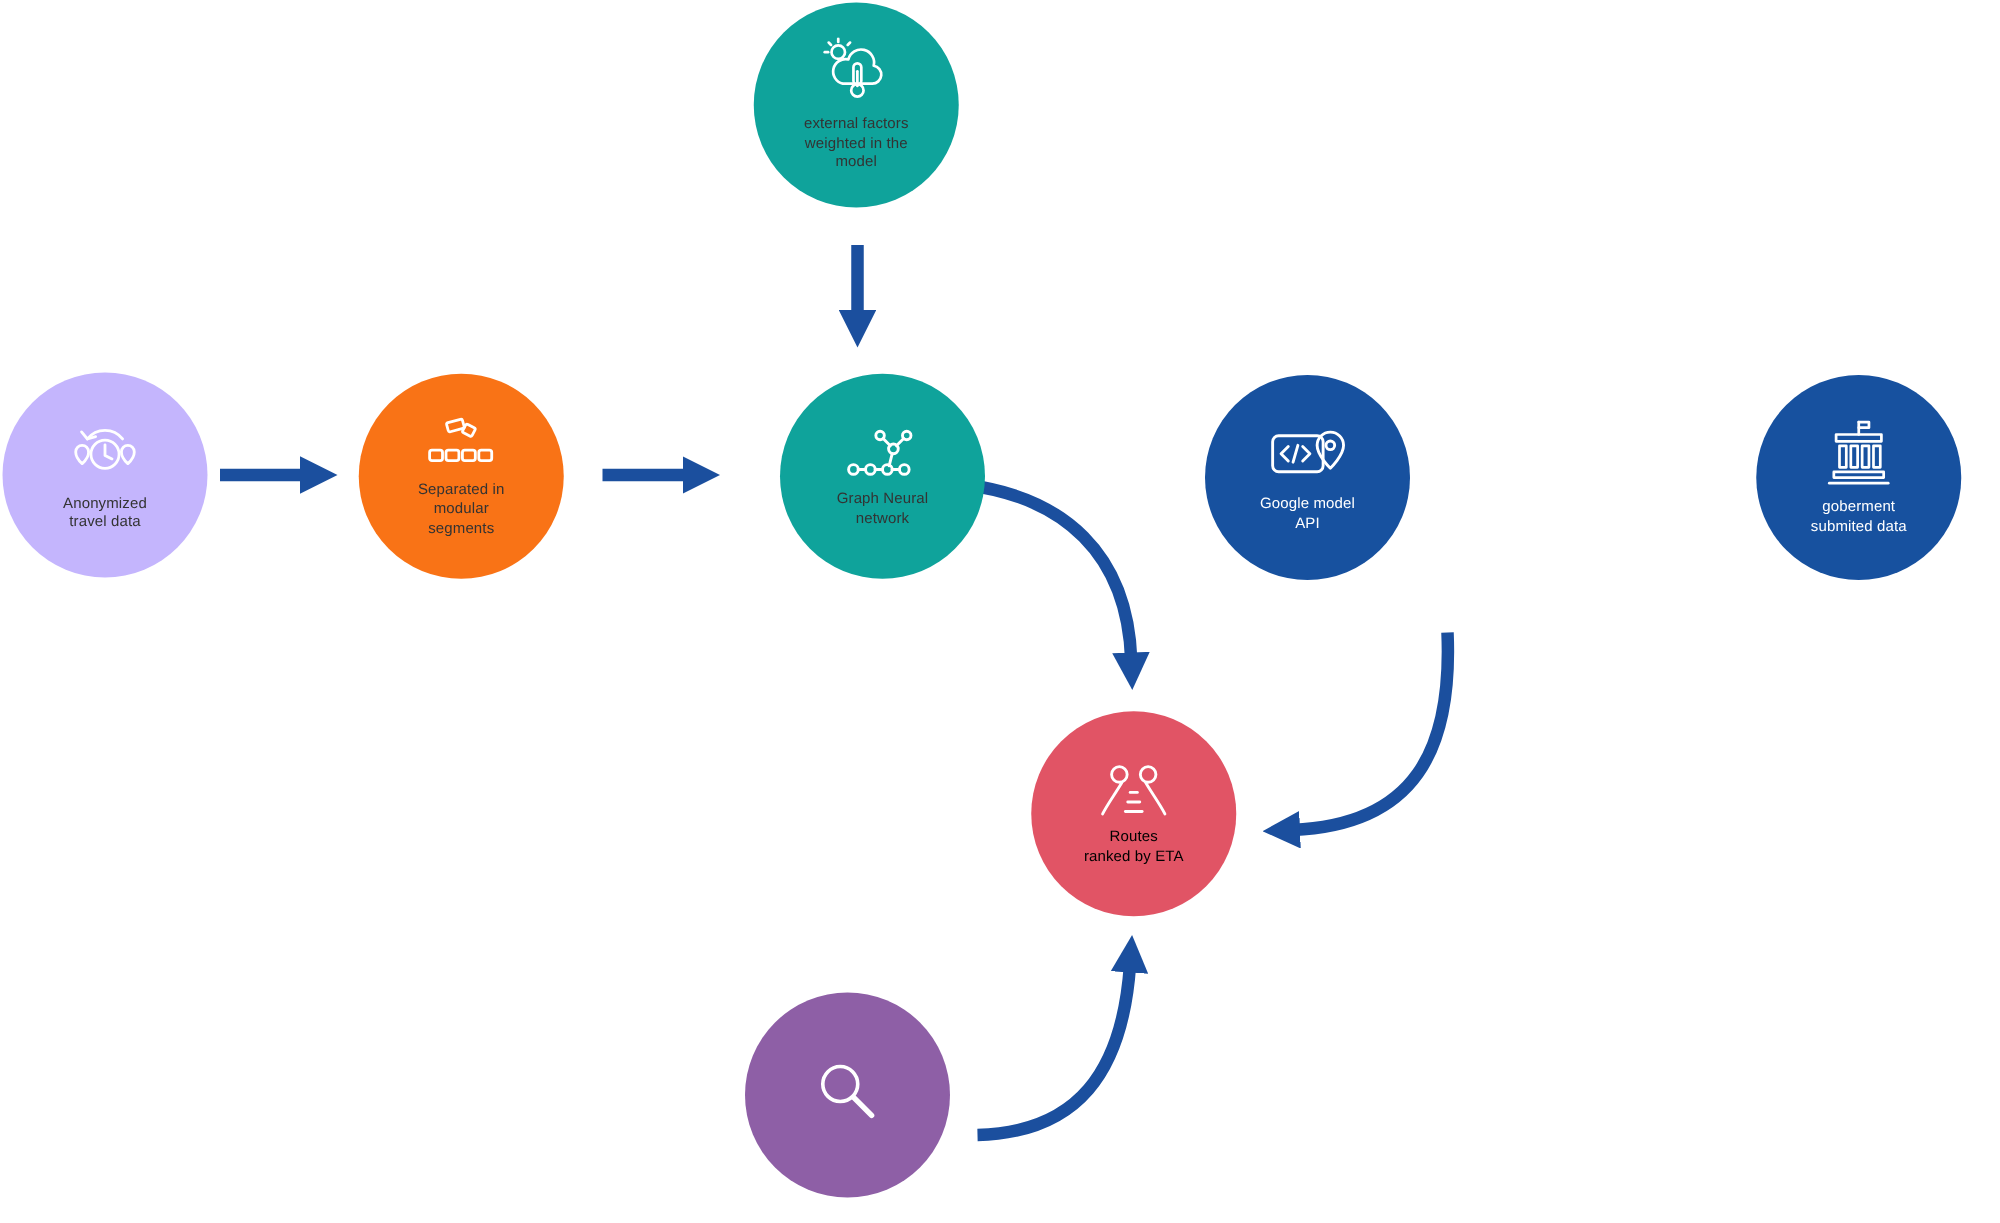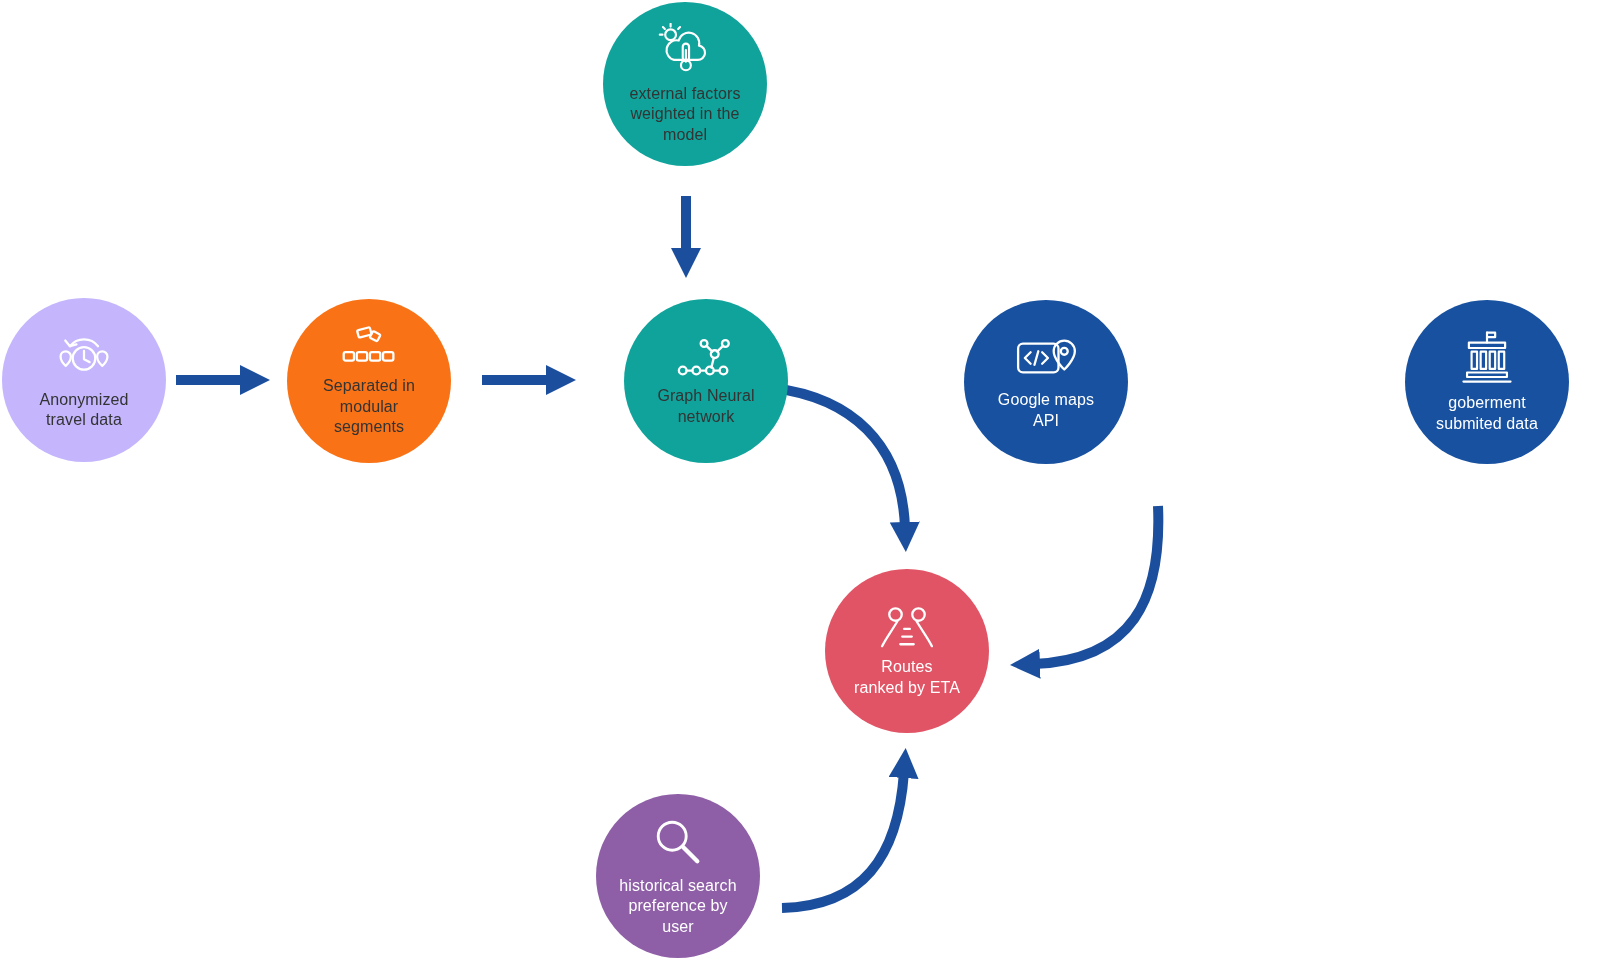--- a/index.html
+++ b/index.html
@@ -22,21 +22,21 @@
     display: flex;
     flex-direction: column;
     align-items: center;
     justify-content: center;
     text-align: center;
     padding: 10px 12px;
   }
   .node .icon { line-height: 0; margin-bottom: 7px; flex: 0 0 auto; }
   .node .icon svg { display: block; }
   .node .label {
-    font-size: 16px;
+    font-size: 12px;
     line-height: 1.28;
     white-space: pre-line;
     letter-spacing: 0.1px;
   }
 
   
   .pos-anonymized { left: 2px;    top: 298px; }
   .pos-separated  { left: 287px;  top: 299px; }
   .pos-gnn        { left: 624px;  top: 299px; }
   .pos-external   { left: 603px;  top: 2px;  }
@@ -149,21 +149,21 @@
     <span class="icon">
       <svg width="62" height="50" viewBox="0 0 64 52" fill="none" stroke="#FFFFFF" stroke-width="2.4" stroke-linecap="round" stroke-linejoin="round">
         <rect x="3" y="11" width="42" height="30" rx="5"></rect>
         <polyline points="16,20 10,26 16,32"></polyline>
         <polyline points="28,20 34,26 28,32"></polyline>
         <line x1="24" y1="19" x2="20" y2="33"></line>
         <path d="M51 8 a11 11 0 0 1 11 11 c0 8.5 -11 19 -11 19 s-11 -10.5 -11 -19 a11 11 0 0 1 11 -11 z"></path>
         <circle cx="51" cy="19" r="3.6"></circle>
       </svg>
     </span>
-    <span class="label">Google maps
+    <span class="label">Google model
 API</span>
   </div>
 
 
   <div class="node pos-gov" style="background: rgb(23, 81, 159); color: rgb(255, 255, 255);">
     <span class="icon">
       <svg width="58" height="56" viewBox="0 0 64 60" fill="none" stroke="#FFFFFF" stroke-width="2.4" stroke-linecap="round" stroke-linejoin="round">
         <line x1="32" y1="2" x2="32" y2="13"></line>
         <polyline points="32,2 41,2 41,7 32,7"></polyline>
         <rect x="12" y="13" width="40" height="6"></rect>
@@ -172,21 +172,21 @@
         <rect x="35" y="23" width="6" height="19"></rect>
         <rect x="45" y="23" width="6" height="19"></rect>
         <rect x="10" y="46" width="44" height="5"></rect>
         <line x1="6" y1="56" x2="58" y2="56"></line>
       </svg>
     </span>
     <span class="label">goberment
 submited data</span>
   </div>
 
-  <div class="node pos-routes" style="background: rgb(225, 84, 101); color: #ffffff;">
+  <div class="node pos-routes" style="background: rgb(225, 84, 101); color: #000000;">
     <span class="icon">
       <svg width="62" height="46" viewBox="0 0 64 48" fill="none" stroke="#FFFFFF" stroke-width="2.4" stroke-linecap="round" stroke-linejoin="round">
         <circle cx="20" cy="11" r="6.5"></circle>
         <circle cx="44" cy="11" r="6.5"></circle>
         <path d="M22 18 C 16 28, 10 36, 6 44"></path>
         <path d="M42 18 C 48 28, 54 36, 58 44"></path>
         <line x1="29" y1="26" x2="35" y2="26"></line>
         <line x1="27" y1="34" x2="37" y2="34"></line>
         <line x1="25" y1="42" x2="39" y2="42"></line>
       </svg>
@@ -195,18 +195,15 @@
 ranked by ETA</span>
   </div>
 
   <div class="node pos-historical" style="background: rgb(142, 95, 166); color: rgb(255, 255, 255);">
     <span class="icon">
       <svg width="54" height="54" viewBox="0 0 56 56" fill="none" stroke="#FFFFFF" stroke-width="3" stroke-linecap="round" stroke-linejoin="round">
         <circle cx="22" cy="22" r="14.5"></circle>
         <line x1="33.5" y1="33.5" x2="48" y2="48" stroke-width="4.5"></line>
       </svg>
     </span>
-    <span class="label">historical search
-preference by
-user</span>
   </div>
 
 </div>
 
 </body></html>

